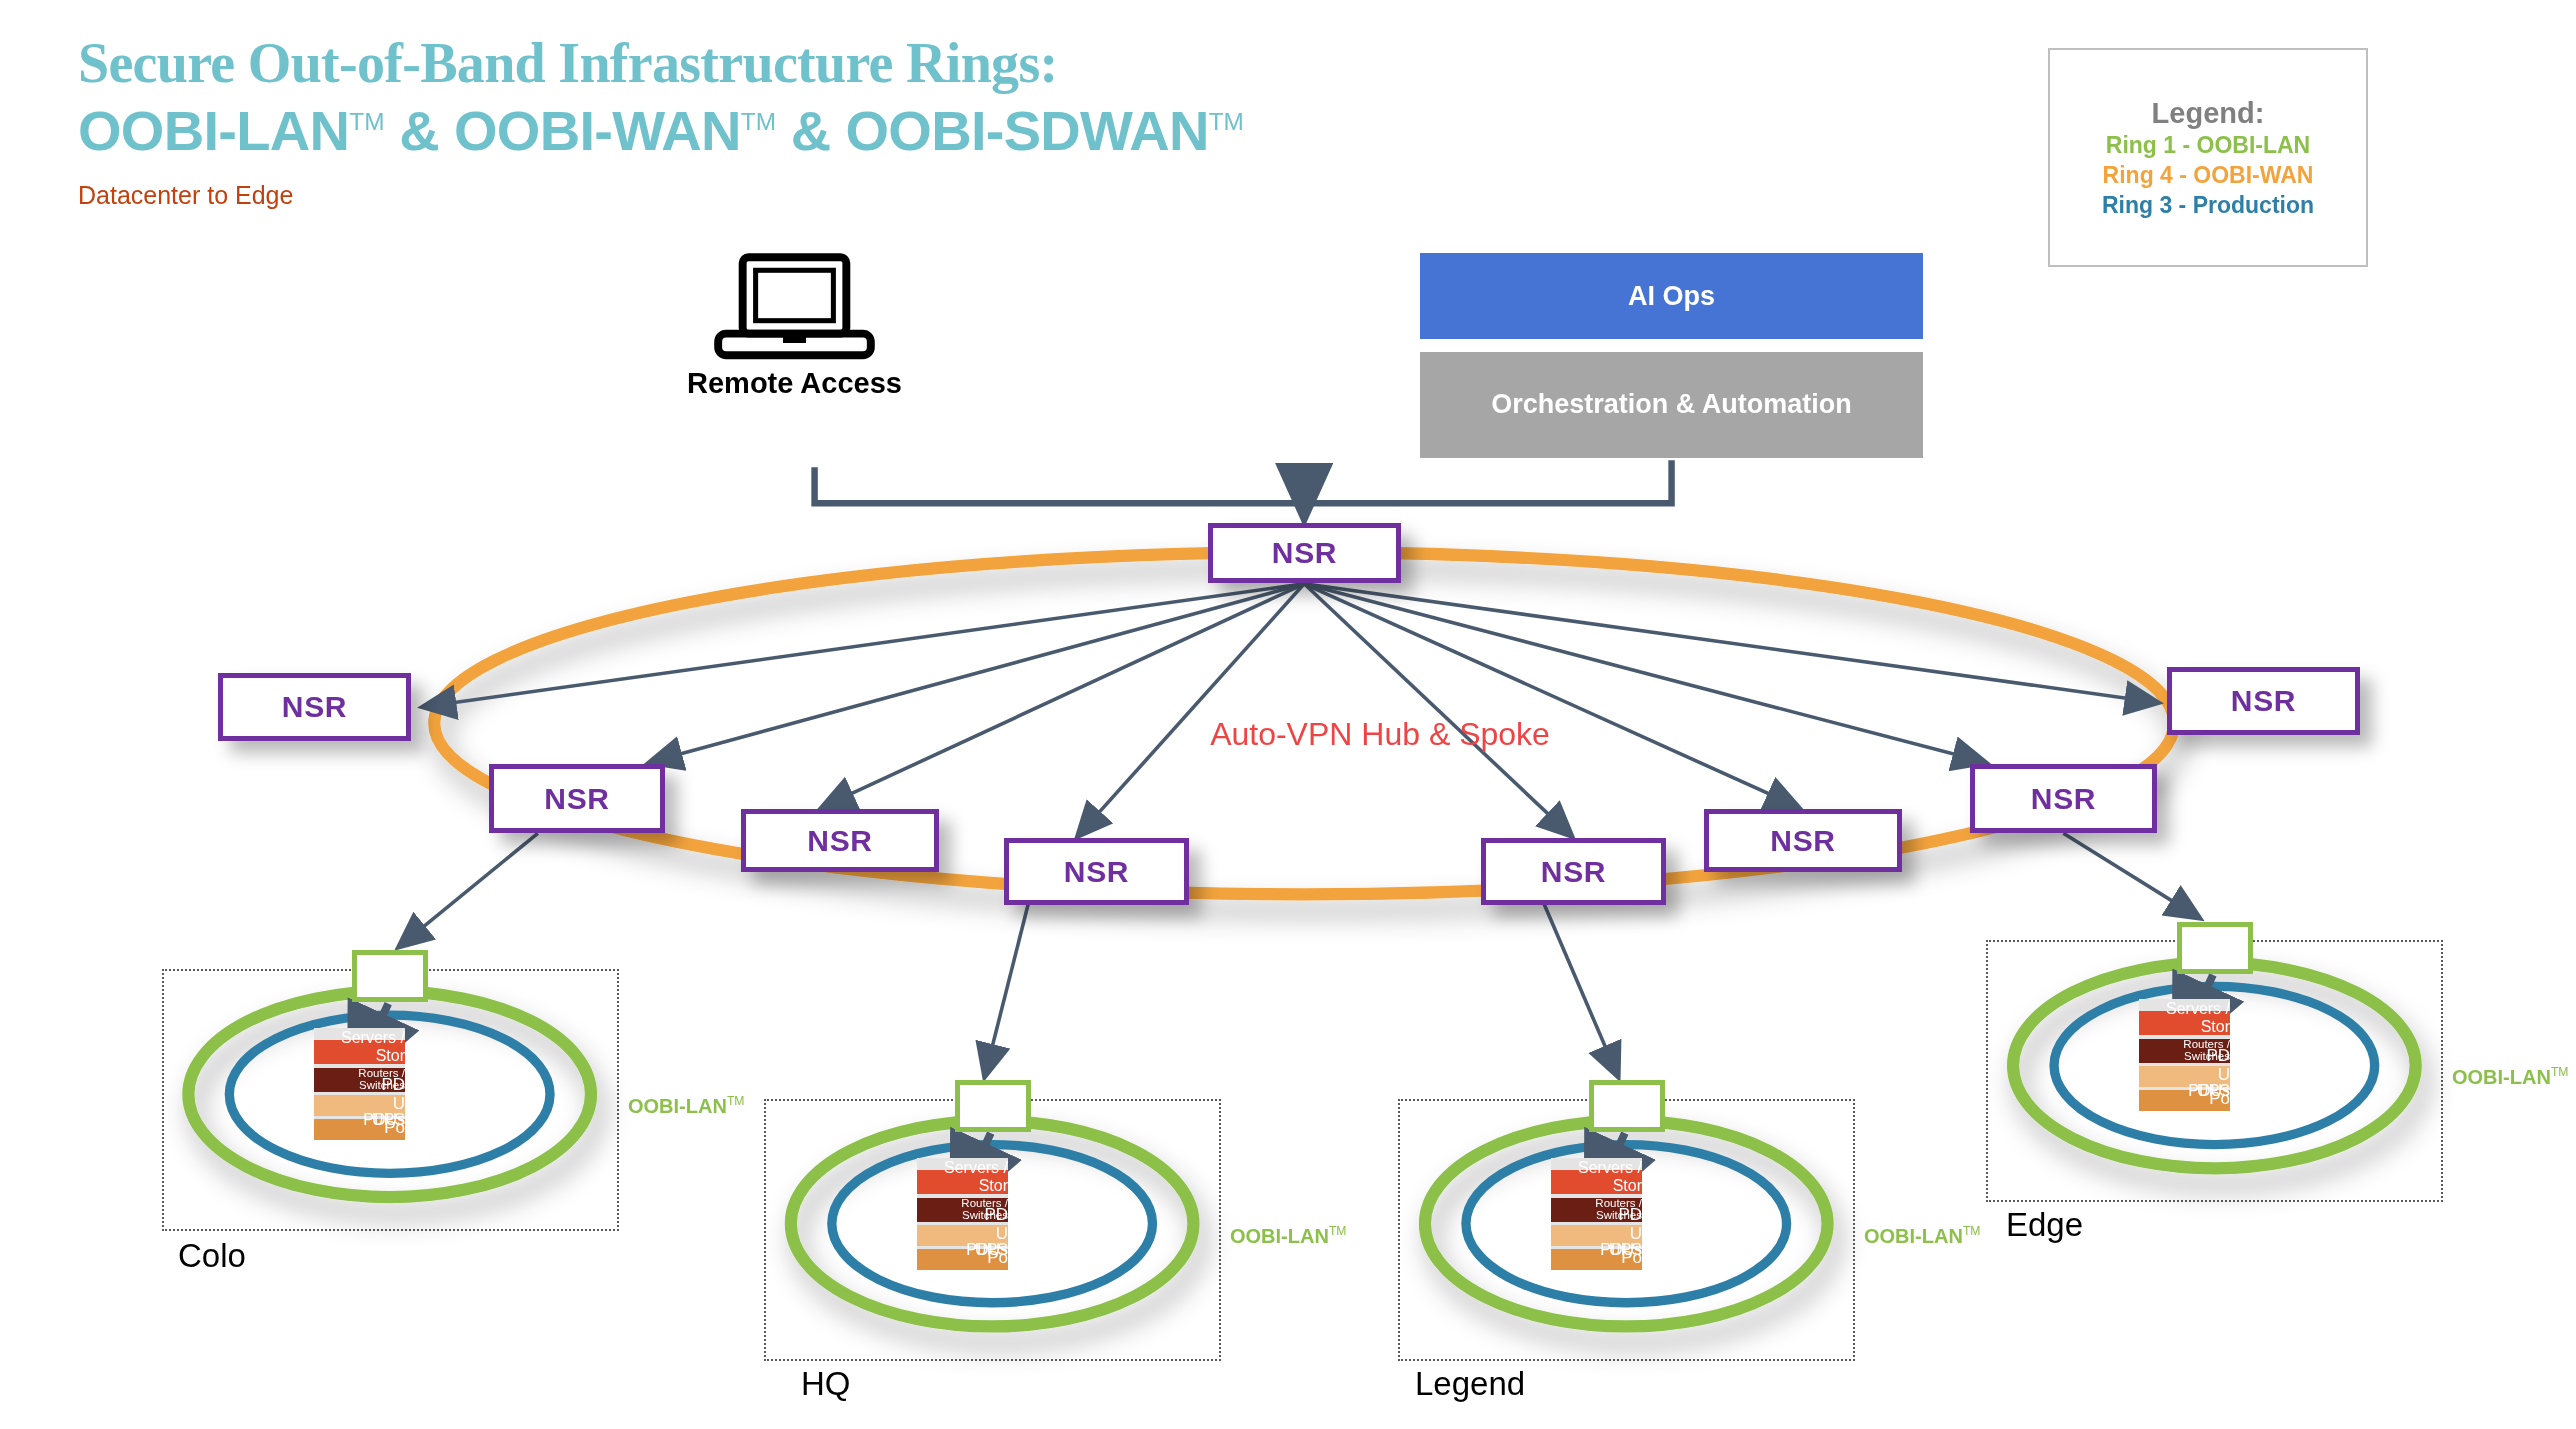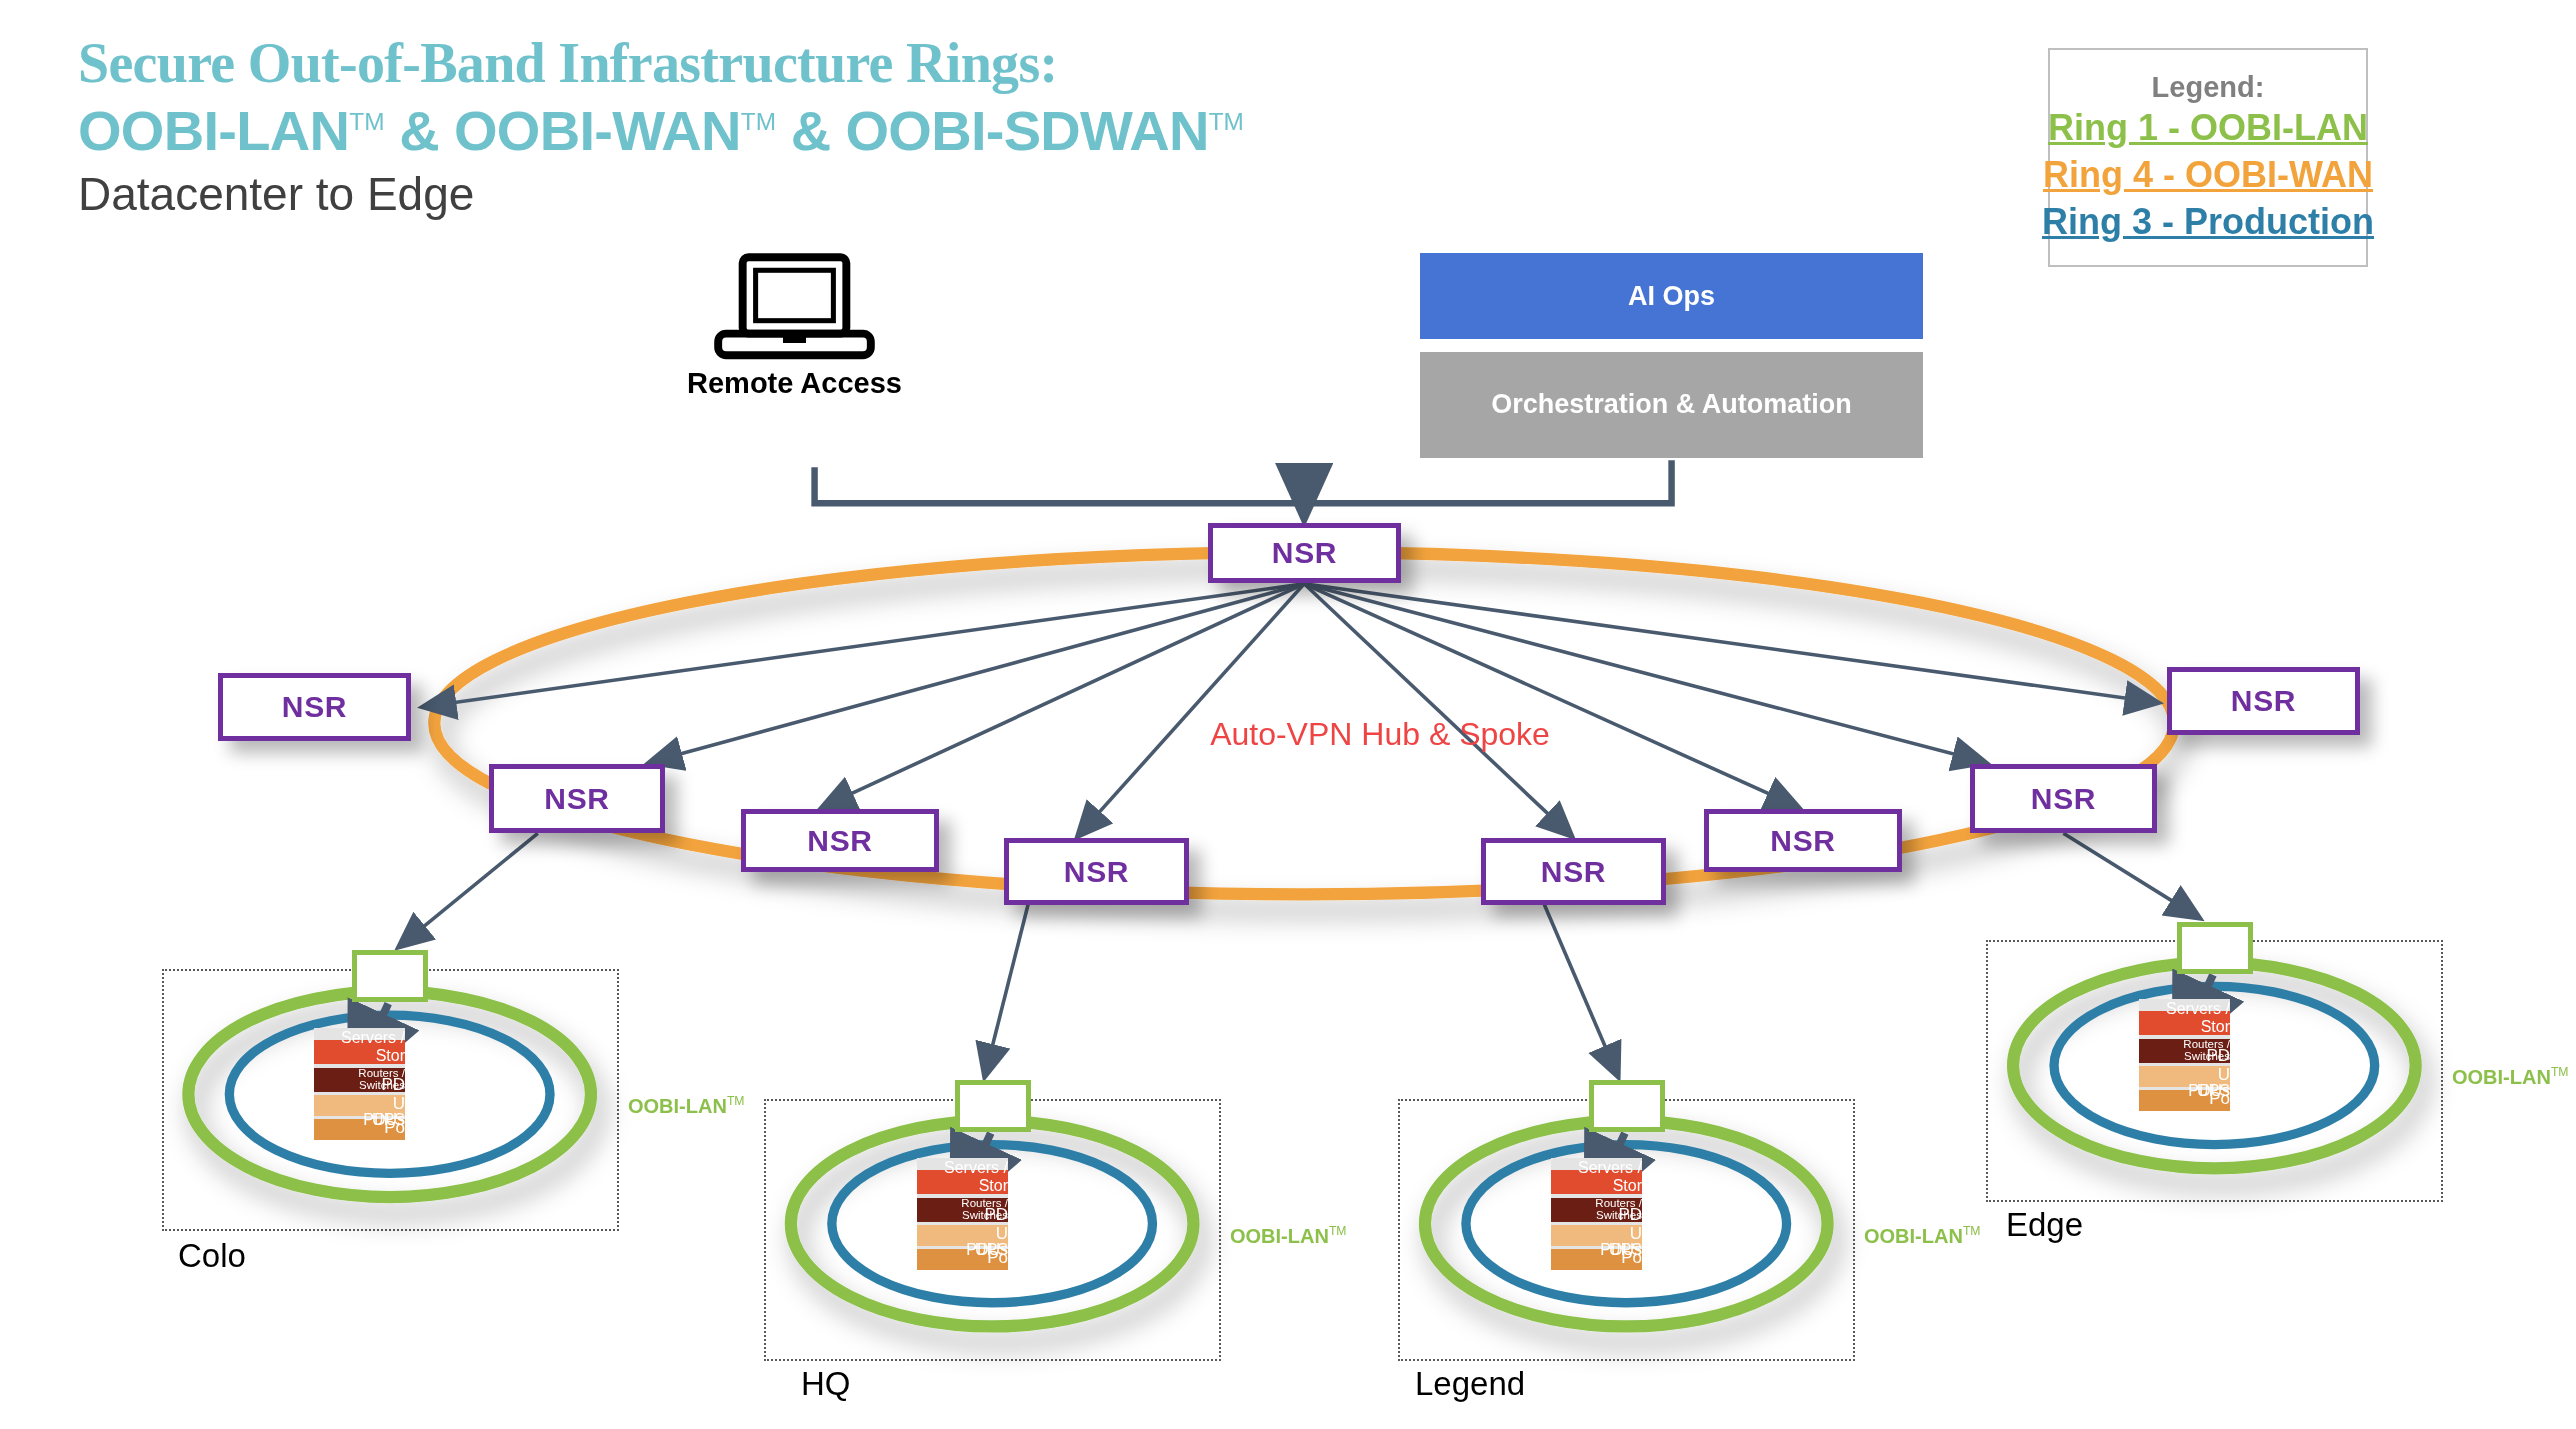--- a/index.html
+++ b/index.html
@@ -18,31 +18,31 @@
   .title-line1 {
     font-size:56px; font-weight:bold; color:#6FC2CB;
     letter-spacing:-0.7px; line-height:1.0; white-space:nowrap;font-family:Liberation Serif, serif;
   }
   .title-line2 {
     font-size:56px; font-weight:bold; color:#6FC2CB;
     letter-spacing:-0.7px; line-height:1.0; white-space:nowrap; margin-top:11.5px;
   }
   .tm { font-size:24.4px; vertical-align:super; font-weight:normal; letter-spacing:0; }
   .subtitle {
-    font-size:46px; color:#404040; margin-top:12px; line-height:1.0; white-space:nowrap;
+    font-size:25px; color:#c2410c; margin-top:24px; line-height:1.0; white-space:nowrap;
   }
 
   
   #legend-box {
     position:absolute; left:2048px; top:48px; width:320px; height:219px;
     border:2.2px solid #BFBFBF; background:#ffffff;
     display:flex; flex-direction:column; align-items:center; justify-content:center;
   }
   .legend-title { font-size:29px; font-weight:bold; color:#808080; line-height:1.25; }
-  .legend-row { font-size:36px; font-weight:bold; line-height:1.3; white-space:nowrap;text-decoration:underline; }
+  .legend-row { font-size:23px; font-weight:bold; line-height:1.3; white-space:nowrap; }
 
   
   #remote-access { position:absolute; left:676px; top:253px; width:237px; text-align:center; }
   .laptop-svg { display:block; margin:0 auto; }
   .remote-label { font-size:29px; font-weight:bold; color:#000; margin-top:5.8px; white-space:nowrap; }
 
   
   #aiops-box {
     position:absolute; left:1420px; top:253px; width:503px; height:47px;
     background:#4574D4; color:#fff; font-size:27px; font-weight:bold;

